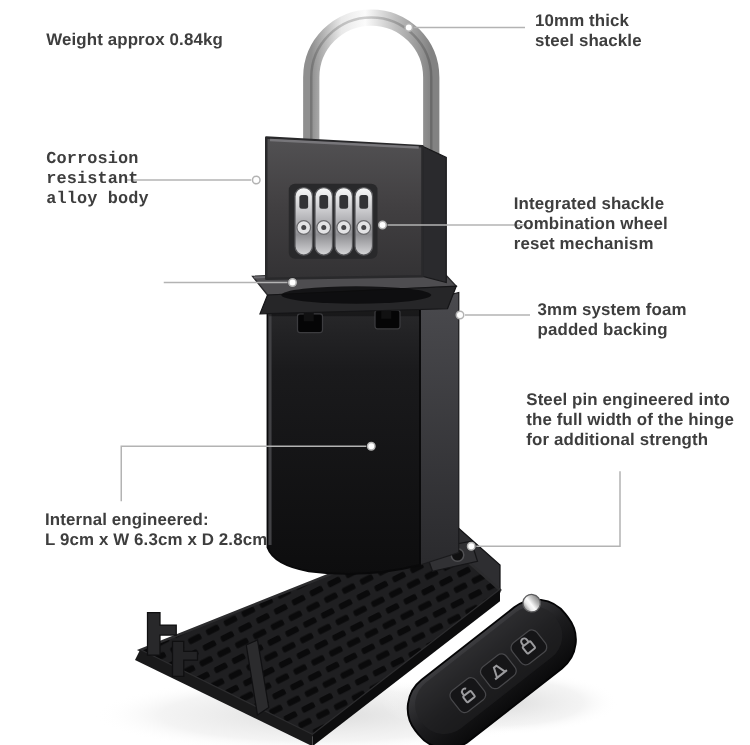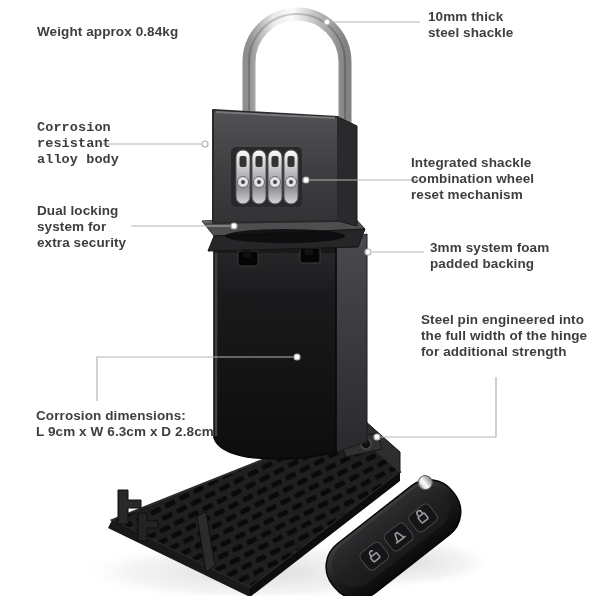--- a/index.html
+++ b/index.html
@@ -209,26 +209,23 @@
       </g>
     </g>
   </svg>
 
   <div class="lbl" id="lbl-weight">Weight approx 0.84kg</div>
   <div class="lbl" id="lbl-shackle">10mm thick
 steel shackle</div>
   <div class="lbl" id="lbl-corrosion">Corrosion
 resistant
 alloy body</div>
-  <div class="lbl" id="lbl-dual">Dual locking
-system for
-extra security</div>
   <div class="lbl" id="lbl-reset">Integrated shackle
 combination wheel
 reset mechanism</div>
   <div class="lbl" id="lbl-foam">3mm system foam
 padded backing</div>
   <div class="lbl" id="lbl-steelpin">Steel pin engineered into
 the full width of the hinge
 for additional strength</div>
-  <div class="lbl" id="lbl-internal">Corrosion dimensions:
+  <div class="lbl" id="lbl-internal">Internal engineered:
 L 9cm x W 6.3cm x D 2.8cm</div>
 </div>
 
 </body></html>

